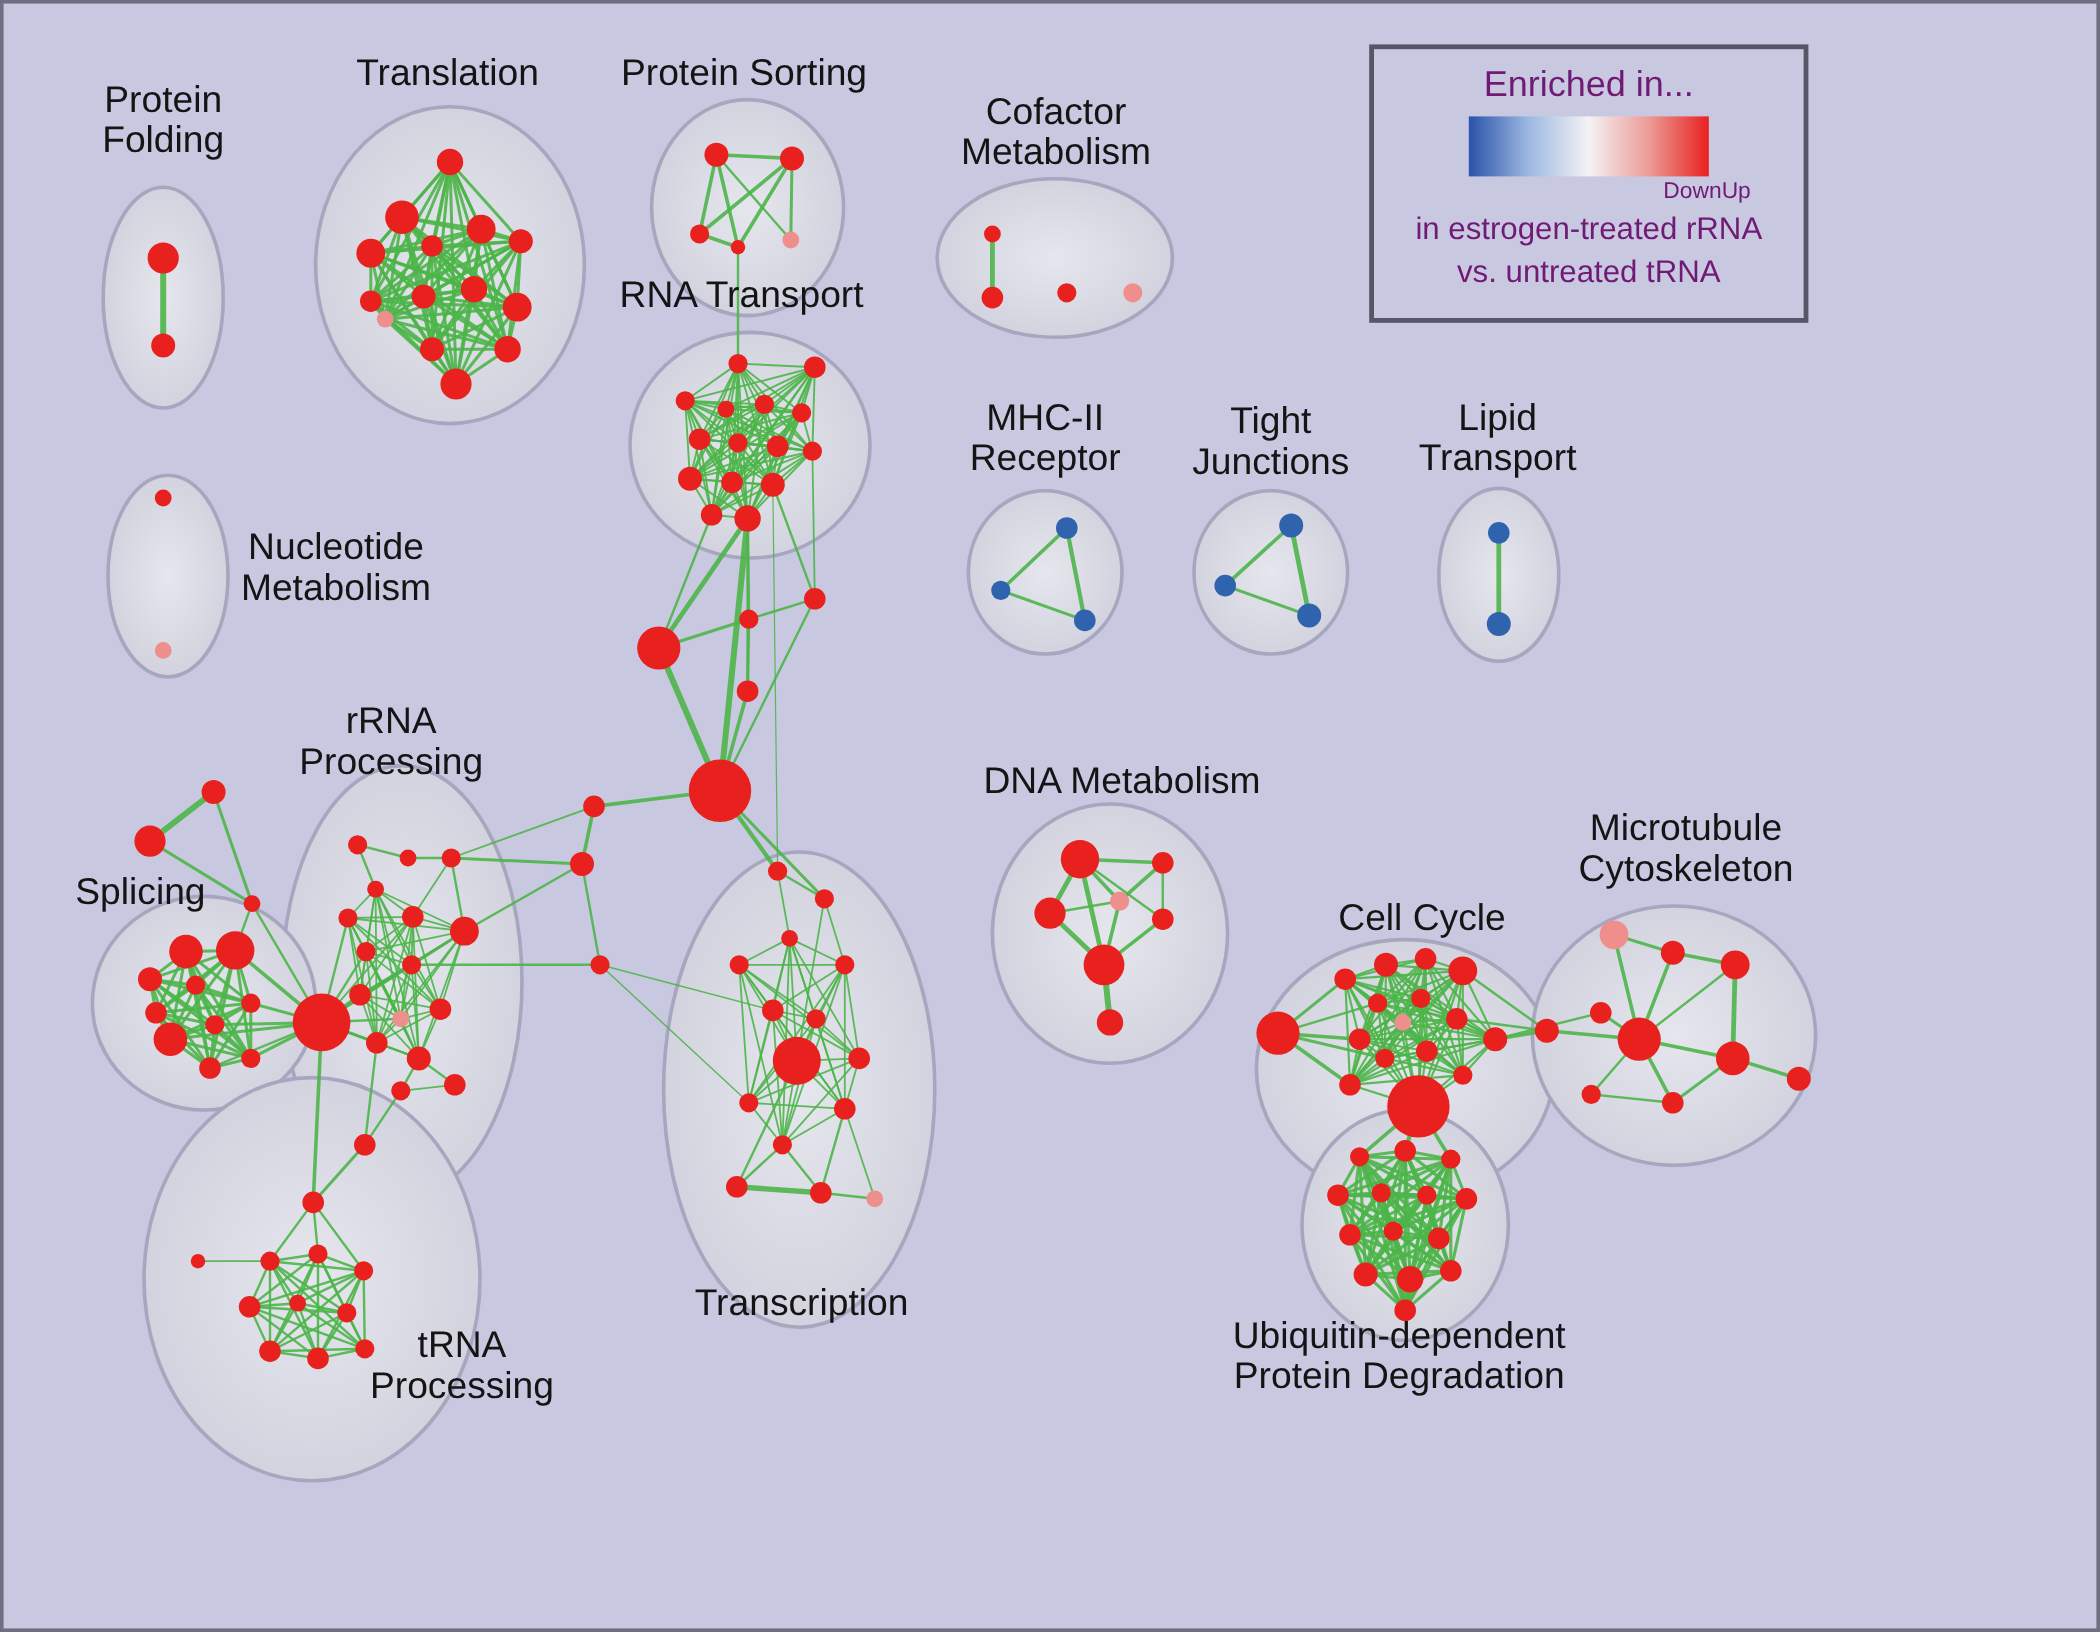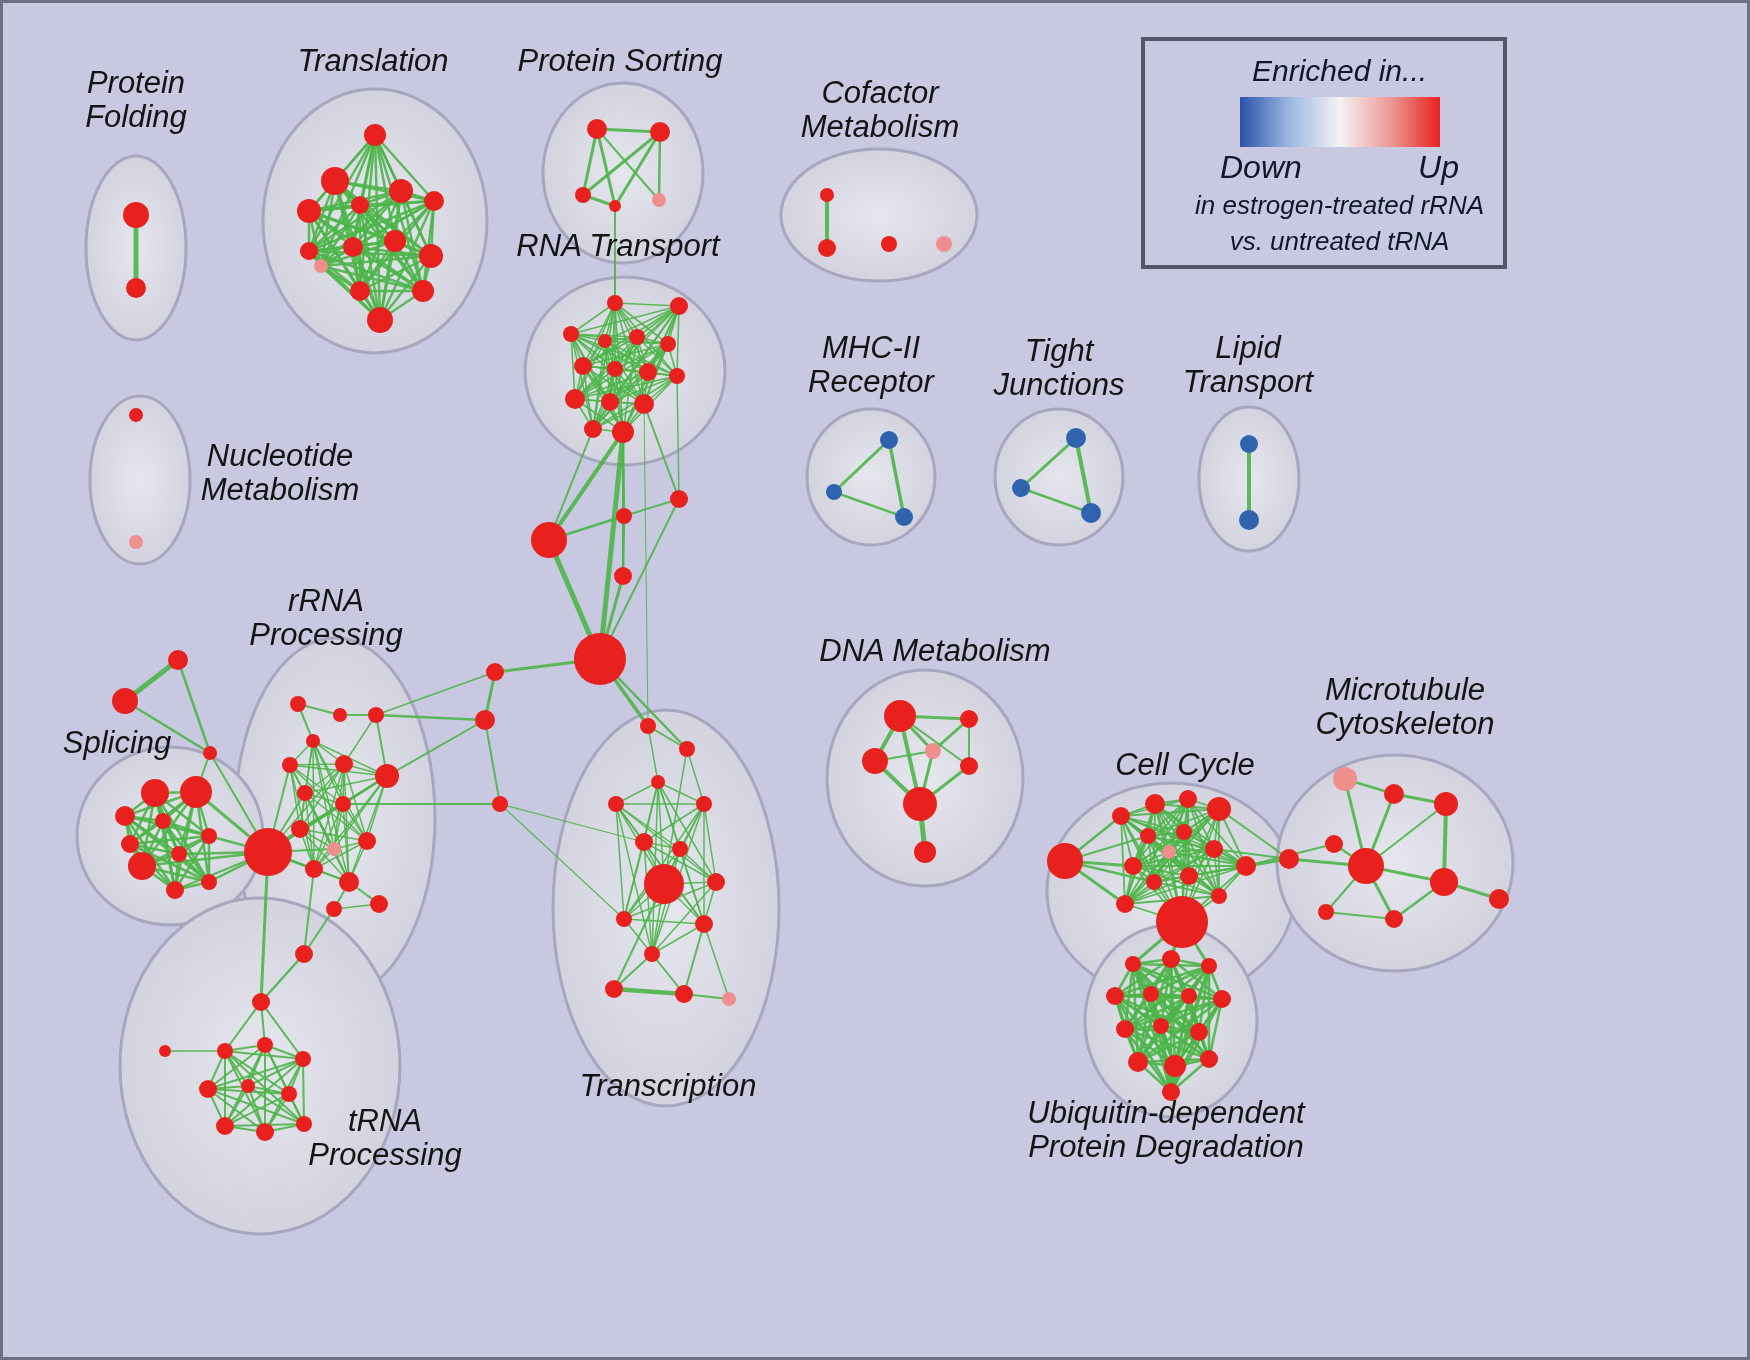--- a/index.html
+++ b/index.html
@@ -4,33 +4,32 @@
 <style>
   html,body{margin:0;padding:0;background:#ffffff;}
   .figure{
     position:relative;
     width:1750px;height:1360px;
     background:#c8c8e0;
     border:3px solid #6f6f82;
     box-sizing:border-box;
     overflow:hidden;
     font-family:"Liberation Sans","DejaVu Sans",sans-serif;
-    font-style:italic;
   }
   #network-svg{position:absolute;left:0;top:0;}
   .legend{
     position:absolute;left:1138px;top:34px;
     width:366px;height:232px;
     border:4px solid #565669;
     box-sizing:border-box;
-    color:#0f172a;text-align:center;padding-left:31px;
+    color:#701a75;text-align:center;
   }
   .legend-title{font-size:30px;margin-top:13px;}
   .legend-bar{width:200px;height:50px;margin:9px auto 0;}
-  .legend-ends{display:flex;justify-content:space-between;padding:2px 44px 0;font-size:32px;}
+  .legend-ends{display:flex;justify-content:flex-end;padding:2px 44px 0;font-size:19px;}
   .legend-desc{font-size:26px;margin-top:3px;line-height:1.25;}
 </style>
 </head>
 <body>
 
 <div class="figure" style="background: rgb(200, 200, 224); border-color: rgb(111, 111, 130);">
   <svg id="network-svg" width="1750" height="1360" viewBox="0 0 1750 1360">
       <defs>
         <radialGradient id="ellipseFill">
           <stop offset="0%" stop-color="#e6e6ee"></stop>

